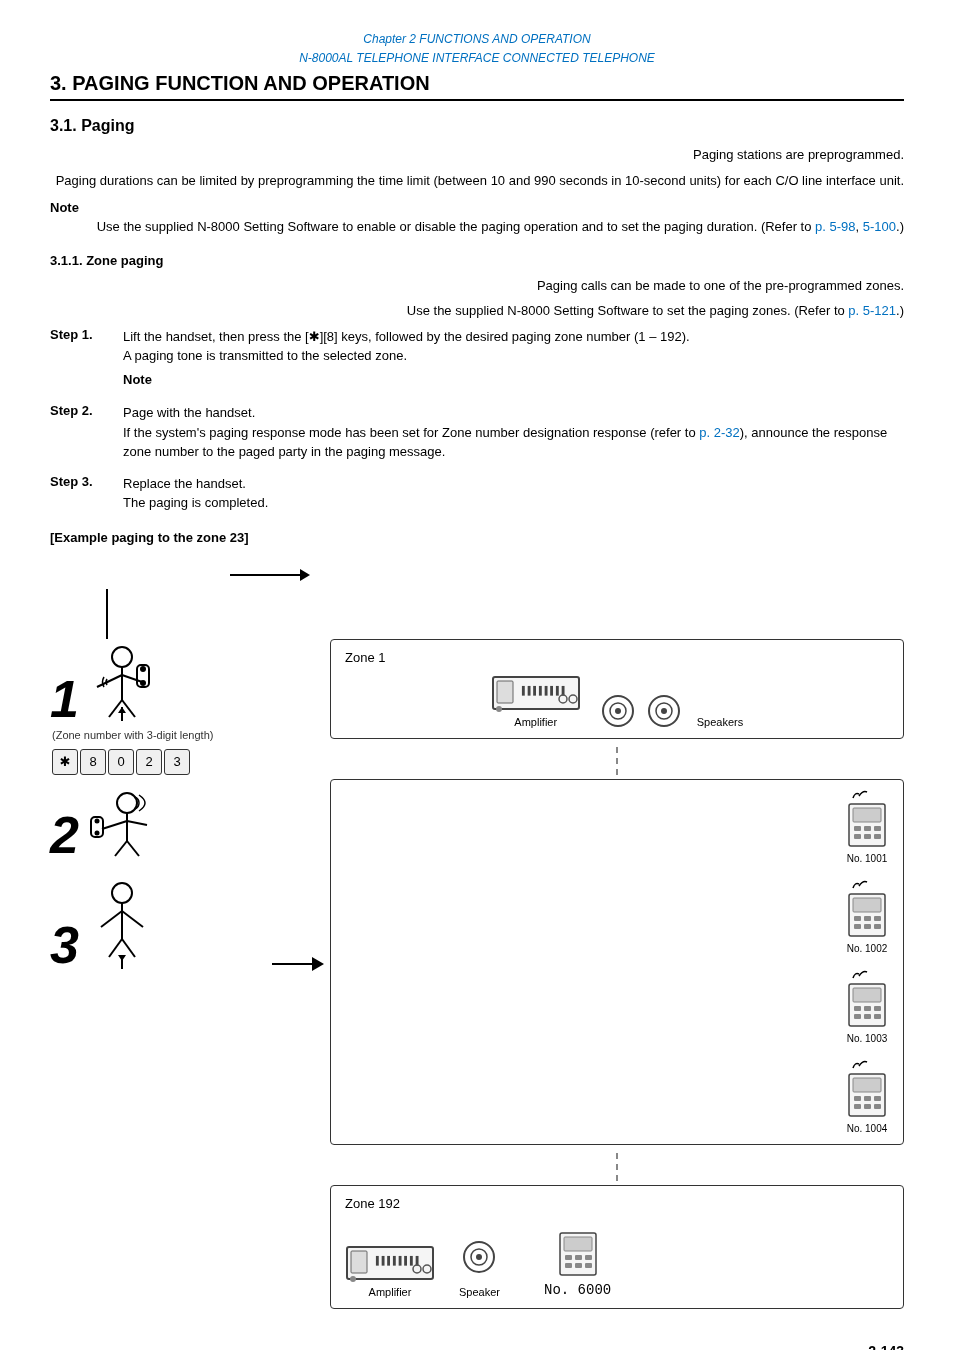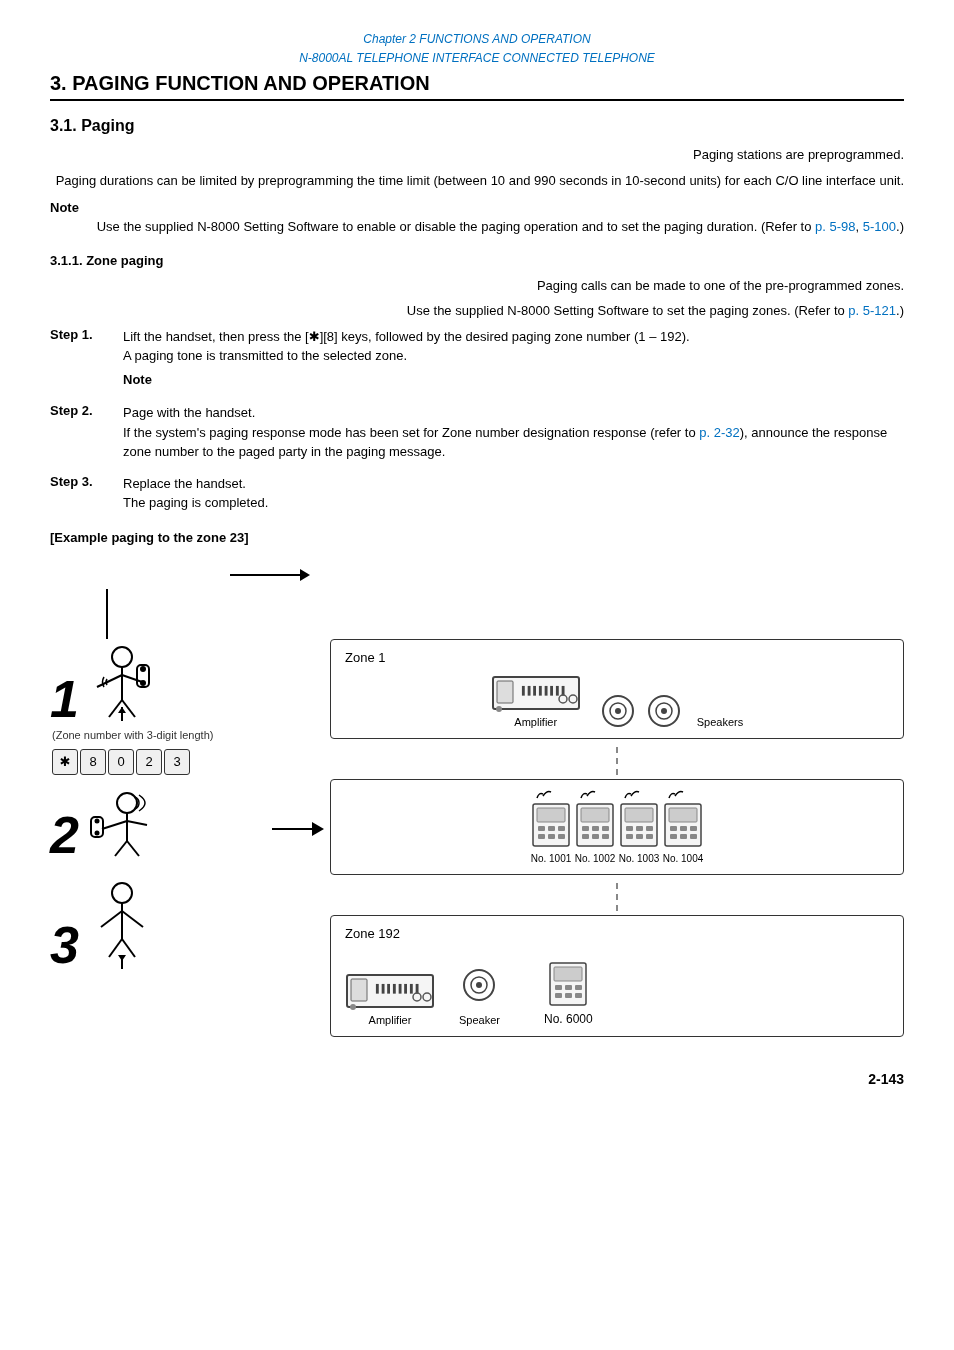--- a/index.html
+++ b/index.html
@@ -85,21 +85,23 @@
     }
     .zone-content {
       display: flex;
       align-items: flex-end;
       gap: 20px;
       justify-content: center;
     }
     .zone-content-phones {
       display: flex;
       align-items: flex-end;
+      gap: 16px;
       justify-content: center;
+      flex-direction: column;
     }
     
     
     .amplifier-box {
       display: flex;
       flex-direction: column;
       align-items: center;
     }
     .amp-label { font-size: 11px; margin-top: 3px; }
 
@@ -485,21 +487,21 @@
           <svg width="44" height="60" viewBox="0 0 44 60">
             <rect x="4" y="14" width="36" height="42" rx="2" fill="#f5f5f5" stroke="#444" stroke-width="1.5"></rect>
             <rect x="8" y="18" width="28" height="14" rx="1" fill="#ccc" stroke="#888" stroke-width="1"></rect>
             <rect x="9" y="36" width="7" height="5" rx="1" fill="#888"></rect>
             <rect x="19" y="36" width="7" height="5" rx="1" fill="#888"></rect>
             <rect x="29" y="36" width="7" height="5" rx="1" fill="#888"></rect>
             <rect x="9" y="44" width="7" height="5" rx="1" fill="#888"></rect>
             <rect x="19" y="44" width="7" height="5" rx="1" fill="#888"></rect>
             <rect x="29" y="44" width="7" height="5" rx="1" fill="#888"></rect>
           </svg>
-          <div style="font-size:12px;">No. 6000</div>
+          <div style="font-size:14px;font-family:Liberation Mono, monospace;">No. 6000</div>
         </div>
       </div>
     </div>
 
   </div>
 </div>
 
 <div class="page-number">2-143</div>
 
 </body></html>

